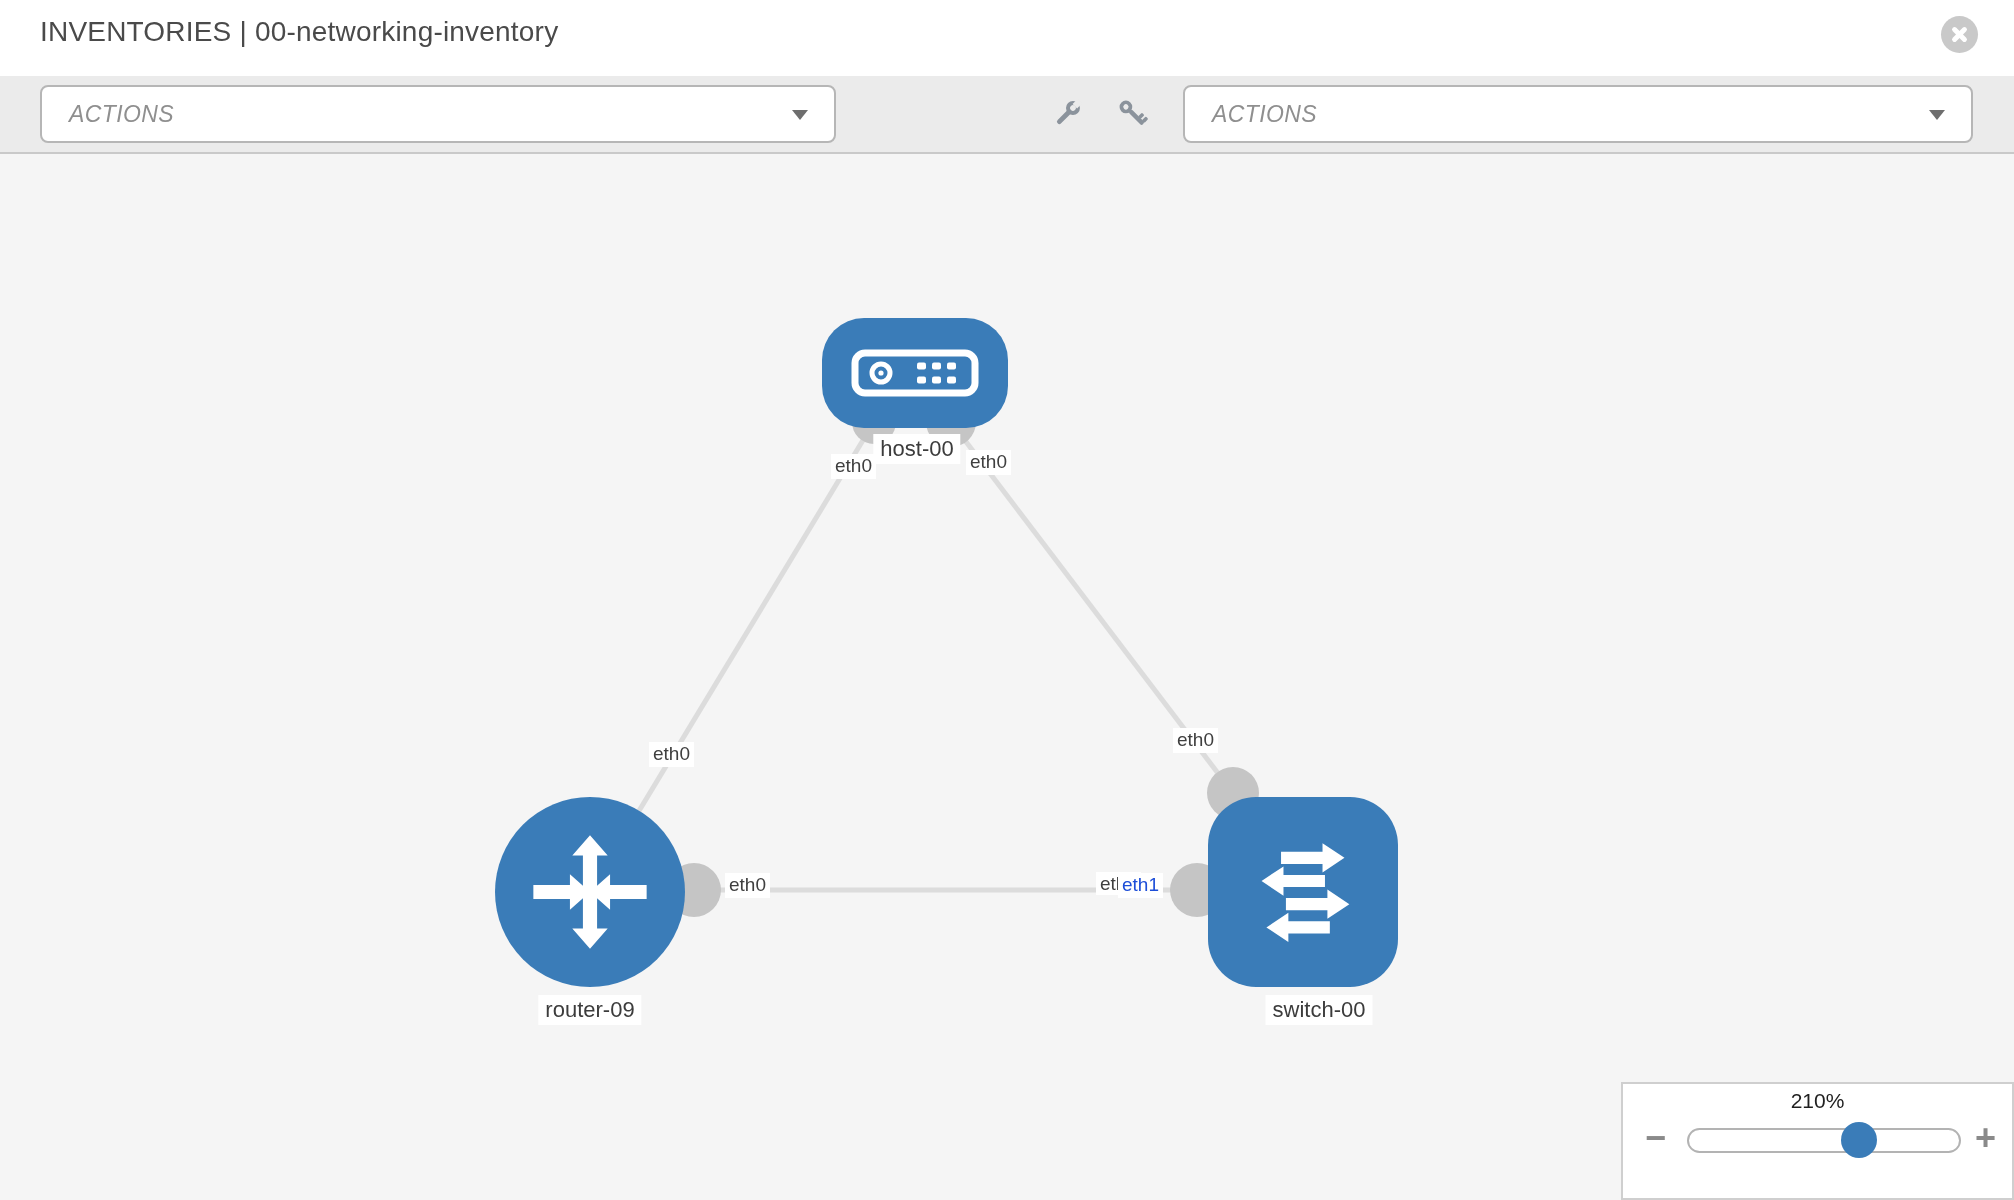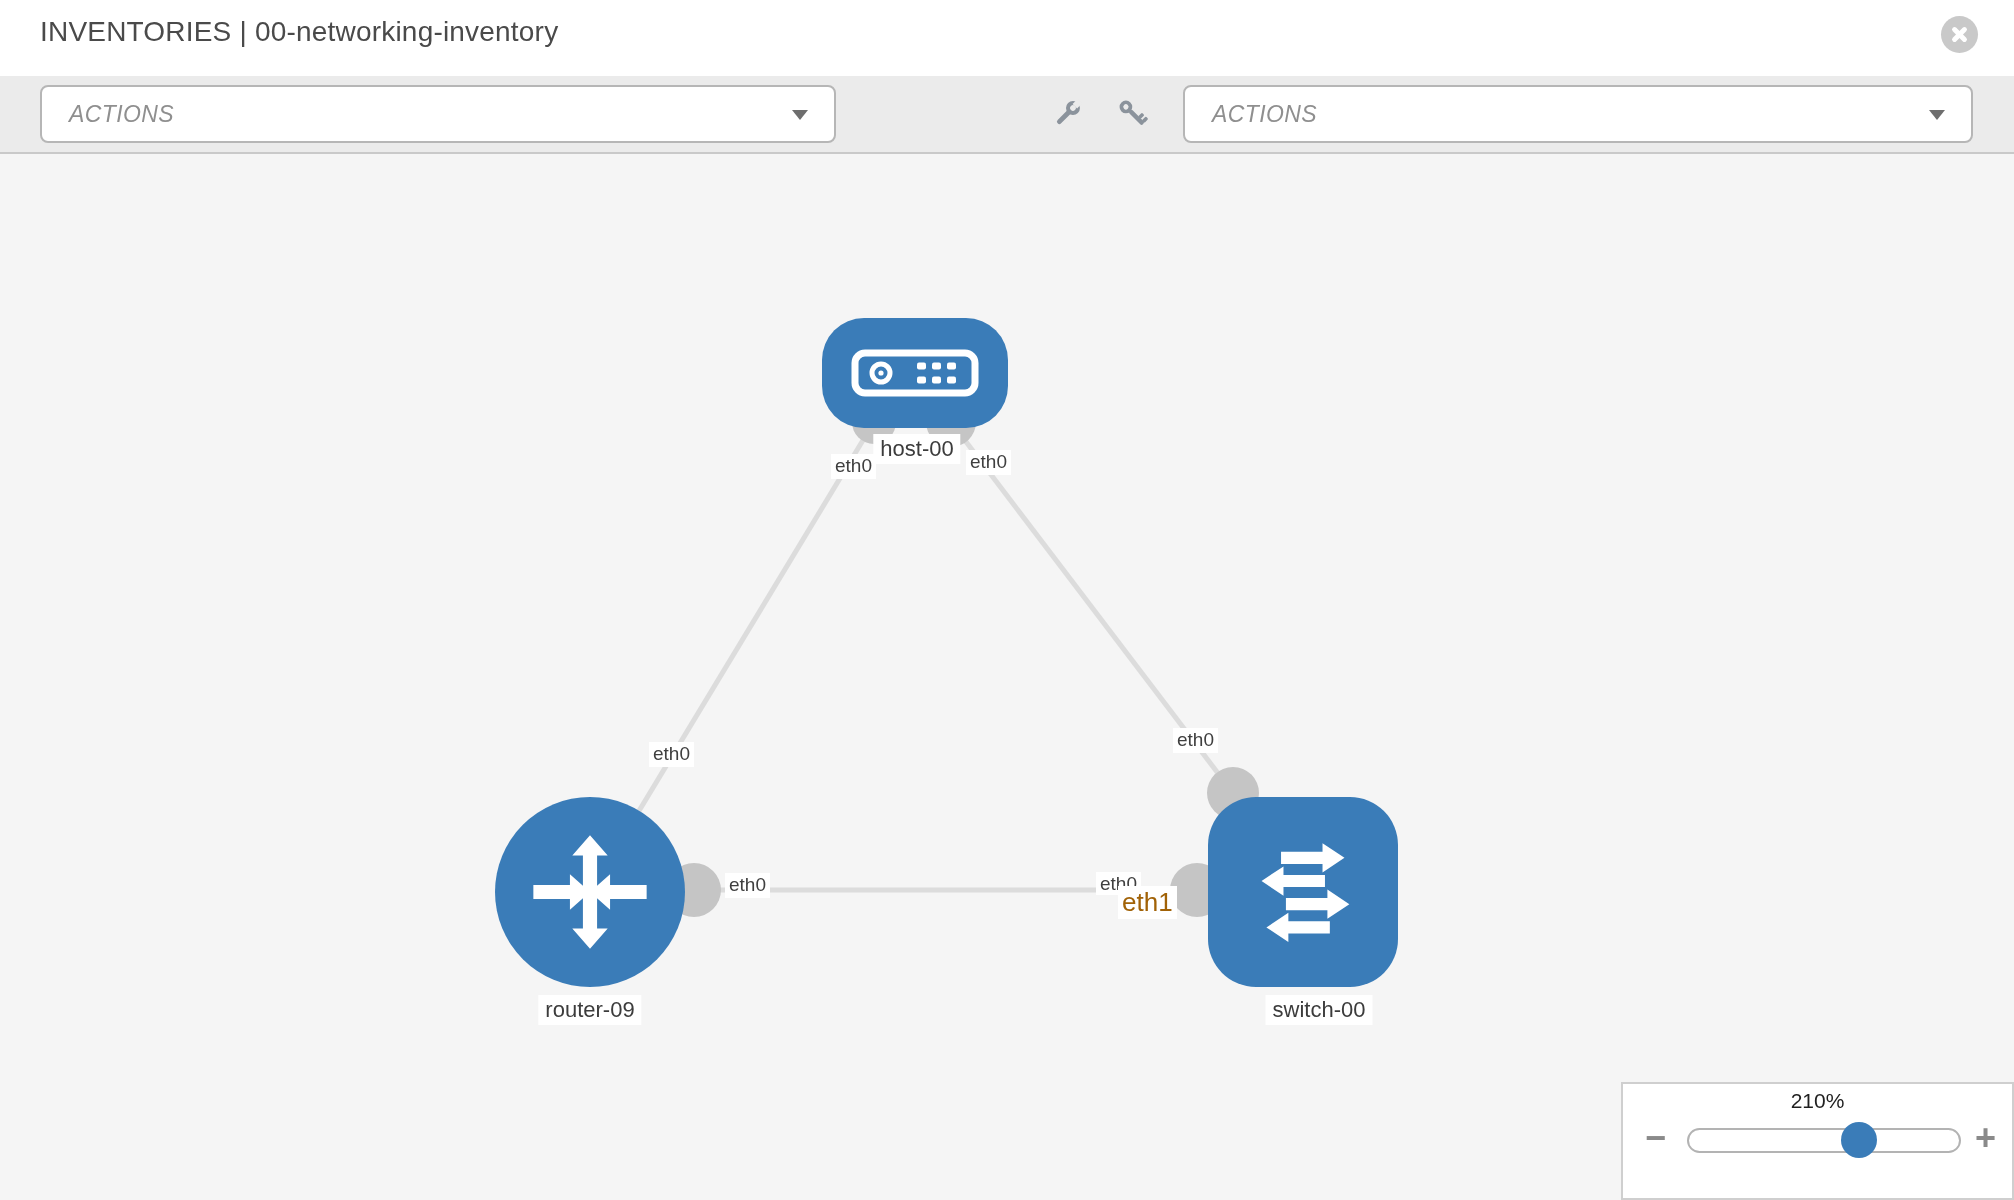--- a/index.html
+++ b/index.html
@@ -28,21 +28,21 @@
   .canvas{position:absolute;top:154px;left:0;width:2014px;height:1046px;background:#f5f5f5;}
   .edges-layer{position:absolute;top:0;left:0;width:2014px;height:1046px;}
   .node{position:absolute;background:#3a7cb8;display:flex;align-items:center;justify-content:center;cursor:pointer;}
   .node-host{left:822px;top:164px;width:186px;height:110px;border-radius:42px;}
   .node-router{left:495px;top:643px;width:190px;height:190px;border-radius:50%;}
   .node-switch{left:1208px;top:643px;width:190px;height:190px;border-radius:48px;}
   .node-label{position:absolute;transform:translateX(-50%);font-size:22px;color:#3c3c3c;background:#ffffff;padding:1px 7px;line-height:1.25;white-space:nowrap;}
   .iflabel{position:absolute;font-size:19px;color:#3f3f3f;background:#ffffff;padding:1px 4px;line-height:1.2;white-space:nowrap;}
   .iflabel-overlap{position:absolute;background:none;padding:0;}
   .iflabel-overlap .under{background:#ffffff;padding:1px 4px;font-size:19px;color:#3f3f3f;}
-  .iflabel-overlap .over{position:absolute;left:22px;top:13px;background:#ffffff;padding:1px 4px;font-size:26px;color:#a16207;}
+  .iflabel-overlap .over{position:absolute;left:22px;top:0;background:#ffffff;padding:1px 4px;font-size:19px;color:#1d4ed8;}
   
   .zoom-panel{position:absolute;left:1621px;top:1082px;width:393px;height:118px;background:#ffffff;border:2px solid #cfcfcf;box-sizing:border-box;}
   .zoom-level{position:absolute;top:5px;left:0;width:100%;text-align:center;font-size:21px;color:#1f1f1f;}
   .zoom-minus,.zoom-plus{position:absolute;top:36px;font-size:36px;font-weight:bold;color:#8a8a8a;cursor:pointer;line-height:1;}
   .zoom-minus{left:22px;}
   .zoom-plus{right:16px;}
   .zoom-track{position:absolute;left:64px;top:44px;width:274px;height:25px;background:#ffffff;border:2px solid #b3b3b3;border-radius:13px;box-sizing:border-box;cursor:pointer;}
   .zoom-thumb{position:absolute;left:152px;top:-8px;width:36px;height:36px;border-radius:50%;background:#3a7cb8;cursor:grab;}
 </style>
 </head>

